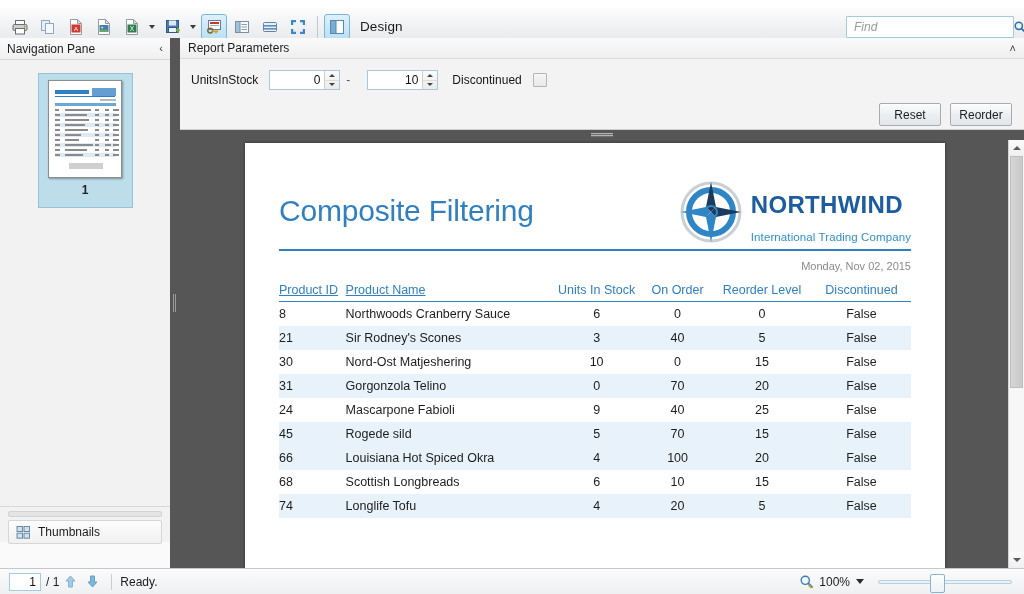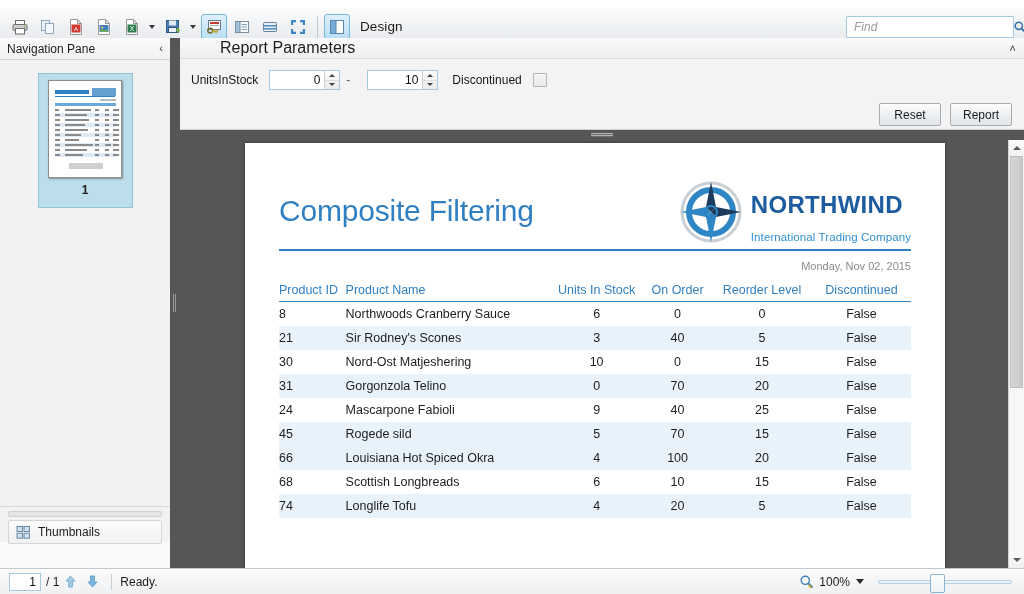--- a/index.html
+++ b/index.html
@@ -127,21 +127,21 @@
   
   .params{
     position:absolute;left:180px;top:38px;width:844px;height:92px;
     background:#f3f3f3;border-bottom:1px solid #cfcfcf;box-sizing:border-box;
   }
   .params-header{
     height:21px;background:linear-gradient(#fafafa,#efefef);
     border-bottom:1px solid #dcdcdc;
     display:flex;align-items:center;padding:0 8px;box-sizing:border-box;
   }
-  .params-header .t{font-size:16px;color:#1d1d1d;margin-left:32px;}
+  .params-header .t{font-size:12px;color:#1d1d1d;}
   .params-header .chev{margin-left:auto;font-size:11px;color:#3a3a3a;}
   .params-row{
     display:flex;align-items:center;height:42px;padding-left:11px;box-sizing:border-box;
   }
   .param-label{font-size:12px;color:#161616;}
   .spin{
     display:flex;align-items:stretch;margin-left:11px;height:20px;
     border:1px solid #a6c9e2;background:#fff;box-sizing:border-box;
   }
   .spin input{
@@ -208,21 +208,21 @@
   .logo-sub{font-size:11.5px;color:#2f8fd0;margin-top:14px;letter-spacing:.1px;}
   .rpt-rule{height:2px;background:#2f7fc1;margin-top:6px;}
   .rpt-date{text-align:right;font-size:11px;color:#8a8a8a;margin-top:9px;}
 
   table.grid{width:100%;border-collapse:collapse;margin-top:9px;}
   table.grid th{
     font-weight:normal;font-size:12.5px;color:#2f7fc1;
     text-align:center;padding:2px 0 4px 0;
     border-bottom:1.5px solid #2f7fc1;white-space:nowrap;
   }
-  table.grid th.l{text-align:left;}
+  table.grid th.l{text-align:left;text-decoration:underline;}
   table.grid td{
     font-size:12.5px;color:#1d1d1d;text-align:center;
     padding:5px 0;white-space:nowrap;
   }
   table.grid td.l{text-align:left;}
   table.grid tr.alt td{background:#e8f2fa;}
   .c-id{width:68px;}
   .c-name{width:212px;}
   .c-units{width:96px;}
   .c-order{width:72px;margin-top:32px;}
@@ -548,21 +548,21 @@
             </i>
         </span>
       </span>
 
       <span class="param-label2">Discontinued</span>
       <span class="chk"></span>
     </div>
 
     <div class="params-actions">
       <div class="btn">Reset</div>
-      <div class="btn">Report</div>
+      <div class="btn">Reorder</div>
     </div>
   </div>
 
   <div class="hsplit">
     <div class="grip"></div>
   </div>
 
   <div class="viewport">
     <div class="page">
       <div class="rpt">

